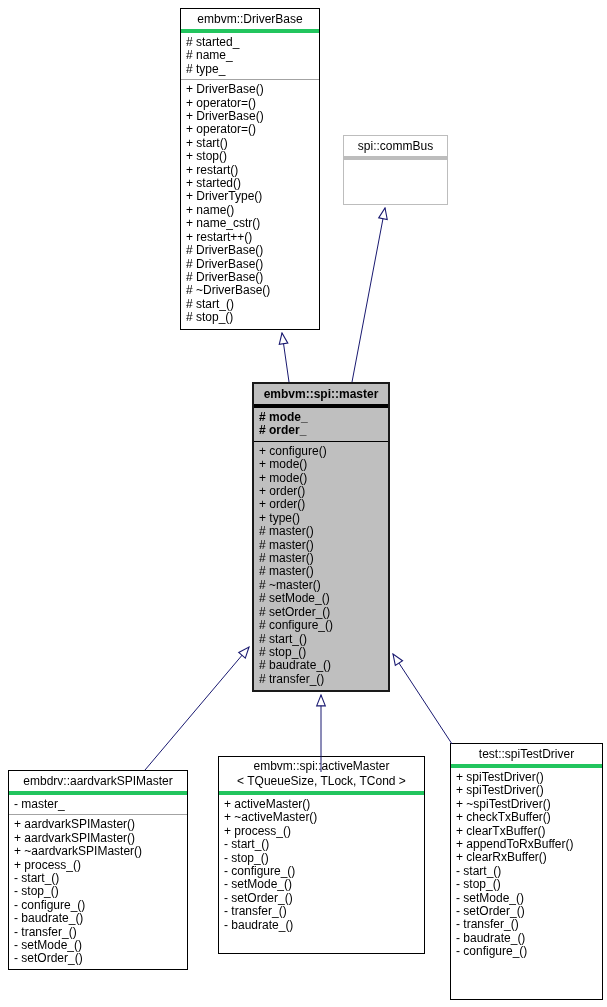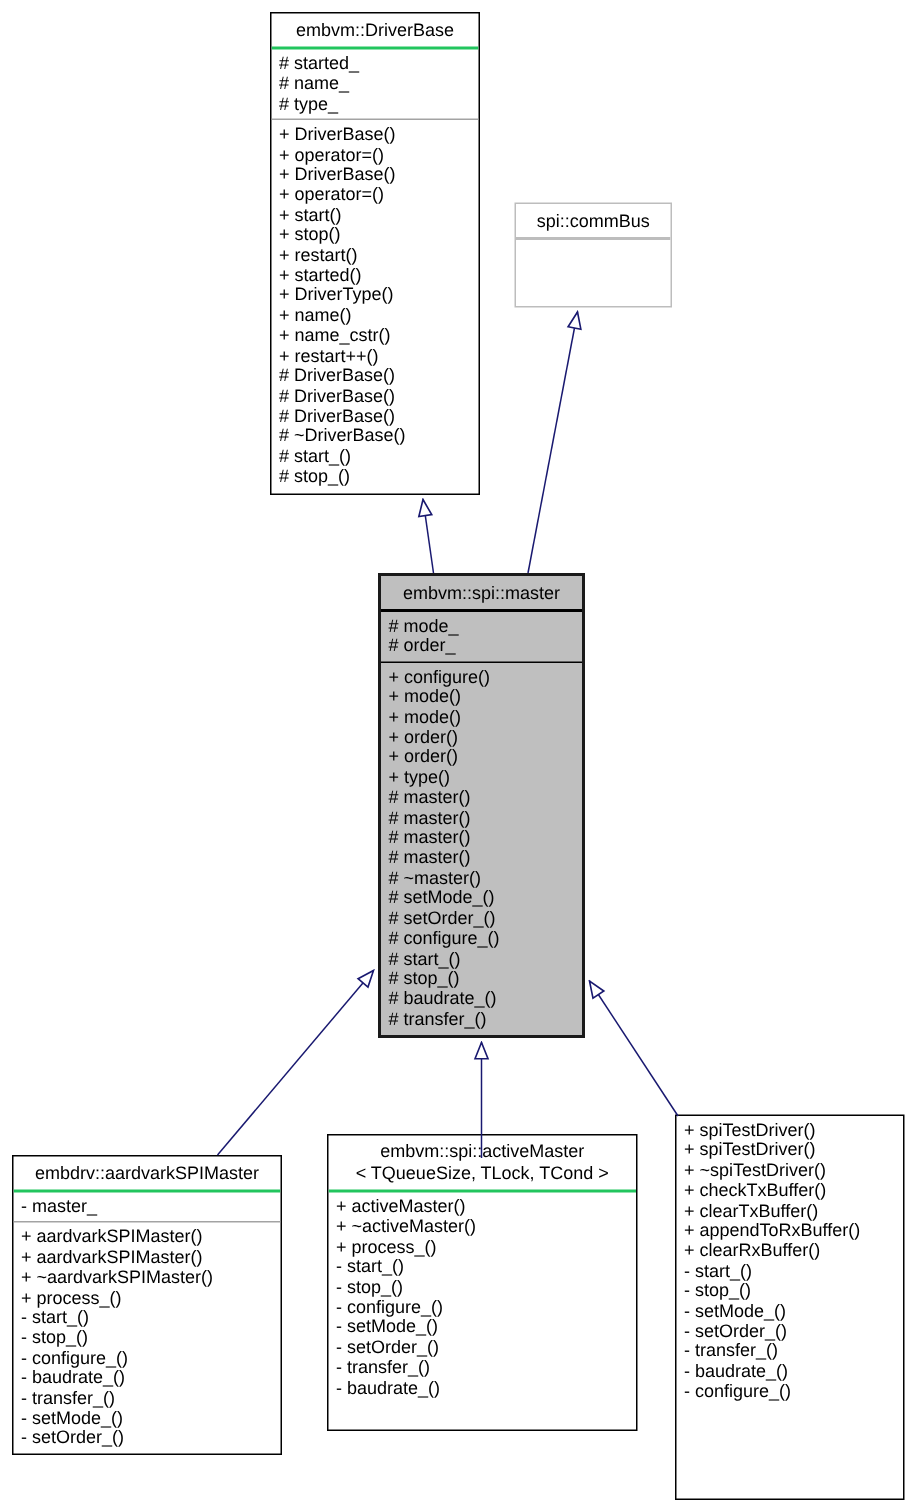--- a/index.html
+++ b/index.html
@@ -29,21 +29,21 @@
   }
   .c-title {
     box-sizing: border-box;
     flex: 0 0 auto;
     min-height: 24px;
     display: flex;
     flex-direction: column;
     align-items: center;
     justify-content: center;
     text-align: left;
-    border-bottom: 2px solid #22c55e;
+    border-bottom: 4px solid #22c55e;
     padding: 1px 3px;
     line-height: 15px;
     white-space: nowrap;
   }
   .c-attrs, .c-methods {
     box-sizing: border-box;
     padding: 3px 4px 3px 5px;
     line-height: 13.4px;
   }
   .c-attrs {
@@ -52,21 +52,21 @@
   }
   .c-methods { flex: 1 1 auto; }
   .member { white-space: nowrap; }
 
   
   .class-box--focus {
     background: #bfbfbf;
     border: 2px solid #1a1a1a;
   }
   .class-box--focus .c-title,
-  .class-box--focus .c-attrs { border-bottom-color: #000000; }
+  .class-box--focus .c-attrs { border-bottom-color: #000000; font-weight: bold; }
 
   
   .class-box--external { border-color: #bdbdbd; }
   .class-box--external .c-title,
   .class-box--external .c-attrs { border-bottom-color: #bdbdbd; }
   .class-box--external .c-attrs,
   .class-box--external .c-methods { min-height: 21px; }
 
   #arrow-layer {
     position: absolute;
@@ -177,20 +177,21 @@
         <div class="member">- stop_()</div>
         <div class="member">- configure_()</div>
         <div class="member">- setMode_()</div>
         <div class="member">- setOrder_()</div>
         <div class="member">- transfer_()</div>
         <div class="member">- baudrate_()</div>
       </div>
   </div>
 
   <div class="class-box" style="left:450px; top:743px; width:153px; height:257px;">
+    <div class="c-title">test::spiTestDriver</div>
     <div class="c-methods">
         <div class="member">+ spiTestDriver()</div>
         <div class="member">+ spiTestDriver()</div>
         <div class="member">+ ~spiTestDriver()</div>
         <div class="member">+ checkTxBuffer()</div>
         <div class="member">+ clearTxBuffer()</div>
         <div class="member">+ appendToRxBuffer()</div>
         <div class="member">+ clearRxBuffer()</div>
         <div class="member">- start_()</div>
         <div class="member">- stop_()</div>

